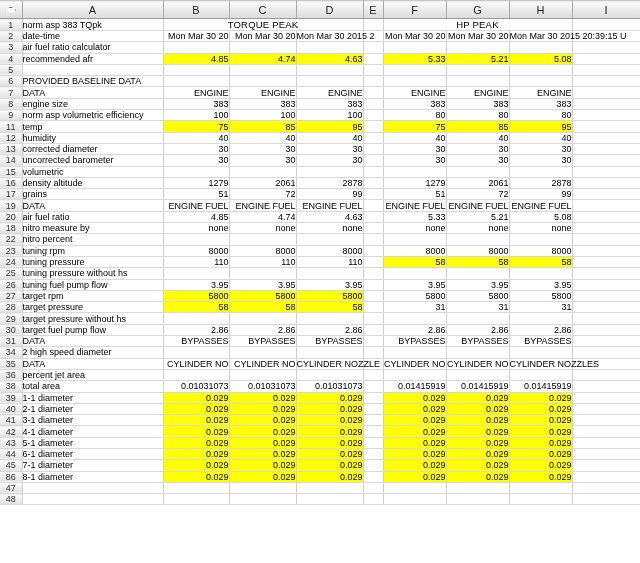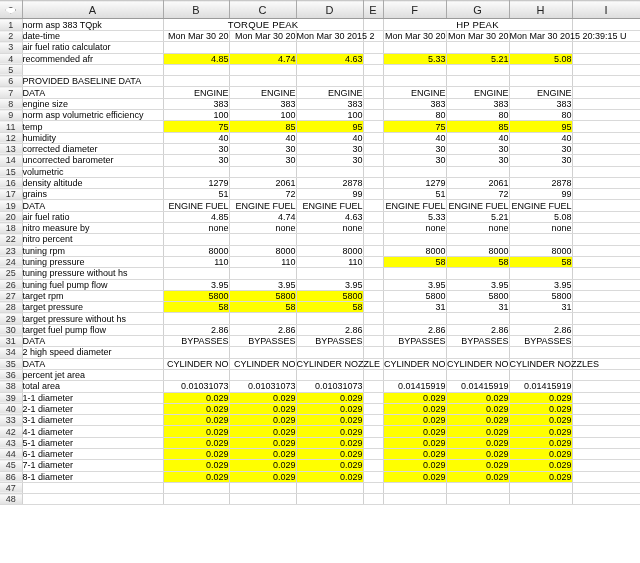--- a/index.html
+++ b/index.html
@@ -536,21 +536,21 @@
           <td class="num hl clip">0.029</td>
           <td class="num hl clip">0.029</td>
           <td class="num hl clip">0.029</td>
           <td class="num clip"></td>
           <td class="num hl clip">0.029</td>
           <td class="num hl clip">0.029</td>
           <td class="num hl clip">0.029</td>
           <td class="num clip"></td>
         </tr>
         <tr>
-          <td class="rowhead">33</td>
+          <td class="rowhead">41</td>
           <td class="a clip">3-1 diameter</td>
           <td class="num hl clip">0.029</td>
           <td class="num hl clip">0.029</td>
           <td class="num hl clip">0.029</td>
           <td class="num clip"></td>
           <td class="num hl clip">0.029</td>
           <td class="num hl clip">0.029</td>
           <td class="num hl clip">0.029</td>
           <td class="num clip"></td>
         </tr>

